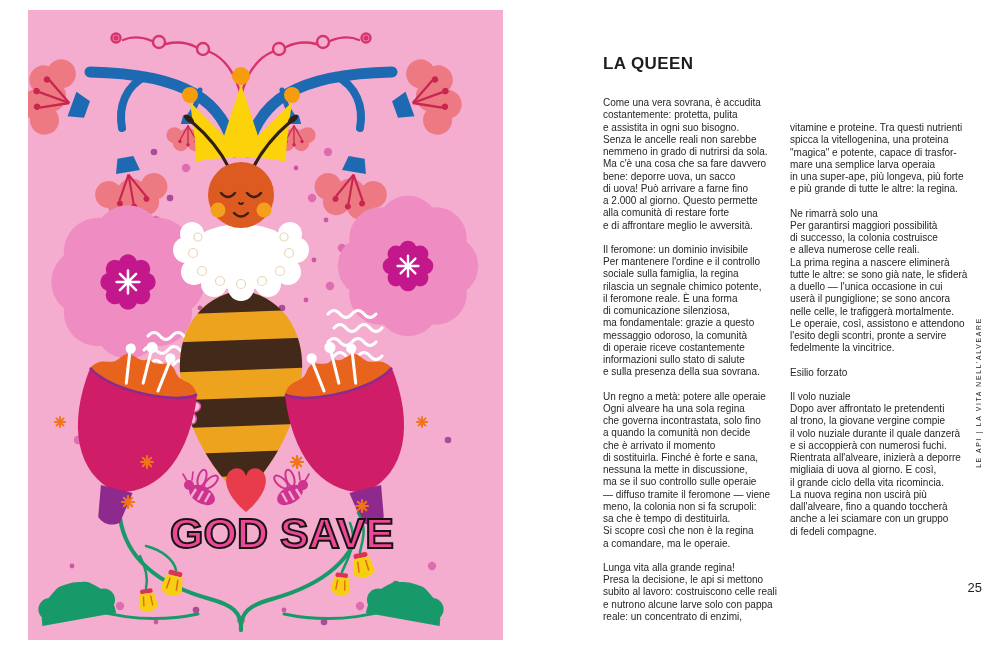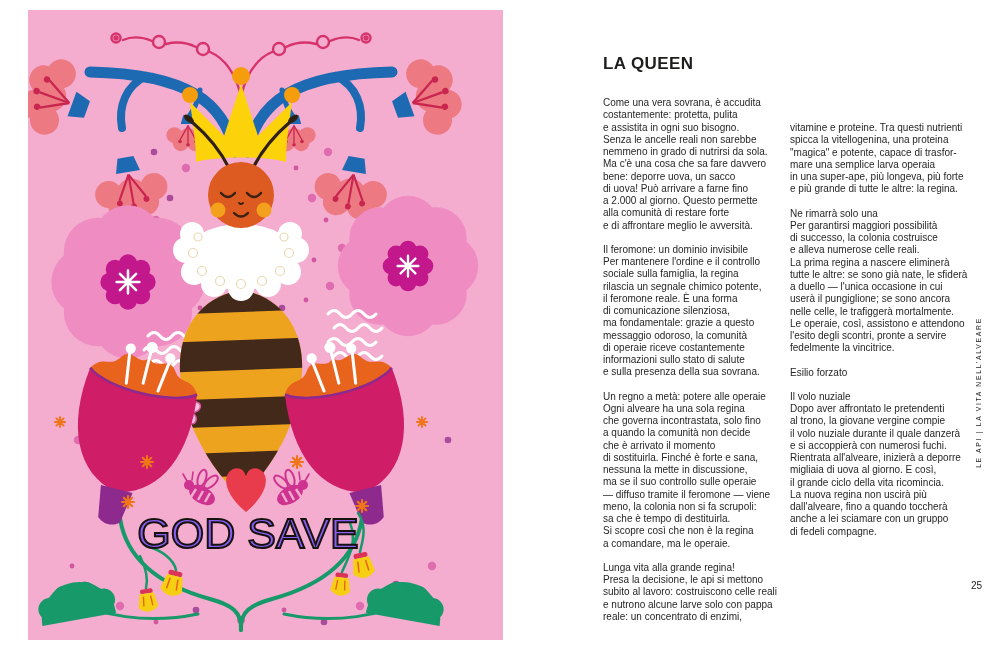--- a/index.html
+++ b/index.html
@@ -2,35 +2,35 @@
 <html><head>
 <meta charset="utf-8">
 <style>
   html,body{margin:0;padding:0}
   body{width:1000px;height:650px;background:#ffffff;position:relative;overflow:hidden;
        font-family:"Liberation Sans",sans-serif;}
   
   .page-left{position:absolute;left:28px;top:10px;width:475px;height:630px;overflow:hidden;}
   .illo{position:absolute;left:0;top:0;display:block}
   .gstq{position:absolute;left:0;top:500px;width:440px;text-align:center;
-        font-weight:normal;font-size:43px;line-height:47px;color:#8b5cf6;
-        letter-spacing:0px;-webkit-text-stroke:2px #16130f;}
+        font-weight:bold;font-size:43px;line-height:47px;color:#ec4899;
+        letter-spacing:0px;padding-left:34px;-webkit-text-stroke:2px #16130f;}
   
   .rp-heading{position:absolute;left:603px;top:54px;margin:0;font-size:17px;font-weight:bold;
               color:#1d1d1b;letter-spacing:.4px;}
   .col{position:absolute;width:186px;font-size:10px;line-height:12.25px;color:#262626;}
   .col1{left:603px;top:97px}
   .col2{left:790px;top:122px}
   .para{white-space:pre-line;margin:0}
   .shead{font-weight:normal;margin-top:12px}
   .sidebar-vert{position:absolute;left:828px;top:389px;width:300px;text-align:center;
         transform:rotate(-90deg);transform-origin:center;font-size:6.8px;
         letter-spacing:1.7px;color:#1d1d1b;white-space:nowrap}
   .pagenum{position:absolute;left:960px;top:580px;width:22px;text-align:right;
-        font-size:10px;color:#1d1d1b}
+        font-size:13px;color:#1d1d1b}
 </style>
 </head>
 <body>
 
 <div class="page-left">
   <svg class="illo" width="475" height="630" viewBox="0 0 475 630" xmlns="http://www.w3.org/2000/svg">
     <defs>
       <g id="carnation">
         <path d="M-9 0 L9 0 L6 11 L-6 11 Z" fill="#1d6ab3"></path>
         <circle cx="-17" cy="-14" r="10" fill="#ed7a82"></circle>

